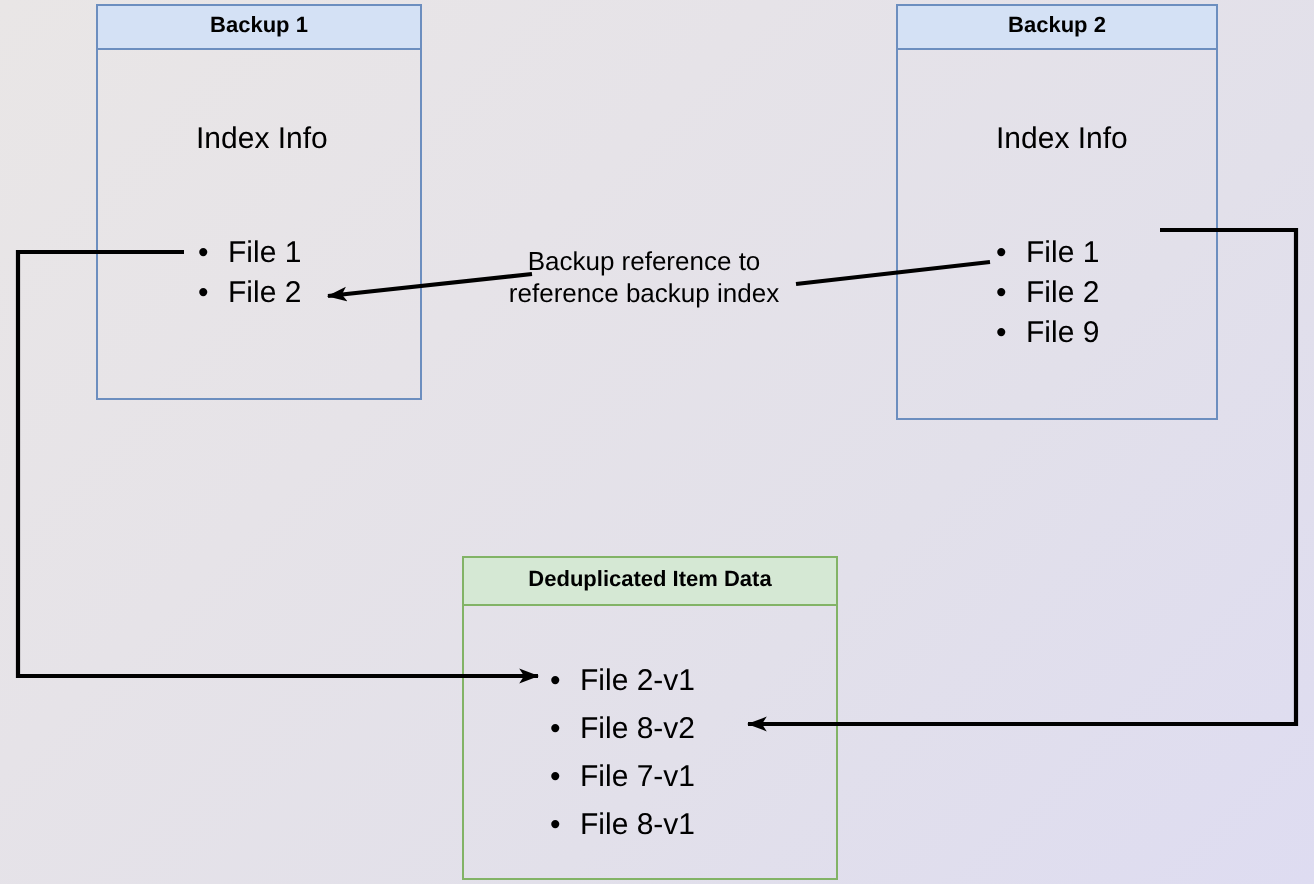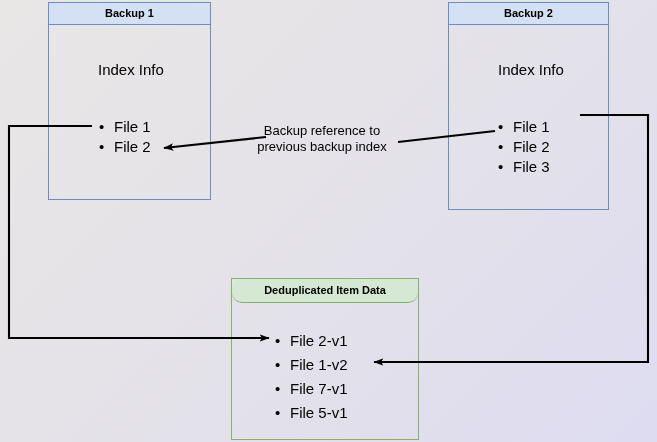--- a/index.html
+++ b/index.html
@@ -56,21 +56,20 @@
   }
   
   .box-green {
     border: 1.6px solid #82b366;
     background: transparent;
   }
   .box-green > .box-header {
     background: #d5e8d4;
     border-bottom: 1.6px solid #82b366;
     height: 24px;
-    border-radius: 10px;
   }
   
   .index-info {
     position: absolute;
     left: 25px;
     top: 36px;
     font-size: 15px;
     color: #000000;
     white-space: nowrap;
     margin-left: 24px;
@@ -140,40 +139,40 @@
     </div>
   </div>
 
   <div class="box box-blue" style="left:448px; top:2px; width:161px; height:208px;">
     <div class="box-header">Backup 2</div>
     <div class="box-body">
       <div class="index-info">Index Info</div>
       <ul class="file-list" style="left:47px; top:90px;">
         <li>File 1</li>
         <li>File 2</li>
-        <li>File 3</li>
+        <li>File 9</li>
       </ul>
     </div>
   </div>
 
   <div class="box box-green" style="left:231px; top:278px; width:188px; height:162px;">
     <div class="box-header">Deduplicated Item Data</div>
     <div class="box-body">
       <ul class="file-list dedup-list" style="left:41px; top:24px;">
         <li>File 2-v1</li>
-        <li>File 1-v2</li>
+        <li>File 8-v2</li>
         <li>File 7-v1</li>
-        <li>File 5-v1</li>
+        <li>File 8-v1</li>
       </ul>
     </div>
   </div>
 
   <div class="caption">
     <div>Backup reference to</div>
-    <div>previous backup index</div>
+    <div>reference backup index</div>
   </div>
 
   <svg id="arrows" viewBox="0 0 657 442">
     <defs>
       <marker id="arrowhead" markerWidth="10" markerHeight="8" refX="9.4" refY="4" orient="auto" markerUnits="userSpaceOnUse">
         <path d="M0,0.3 L10,4 L0,7.7 L2.4,4 Z" fill="#000000"></path>
       </marker>
     </defs>
 
      left, down, right into dedup box (File 1-v1) --&gt;

